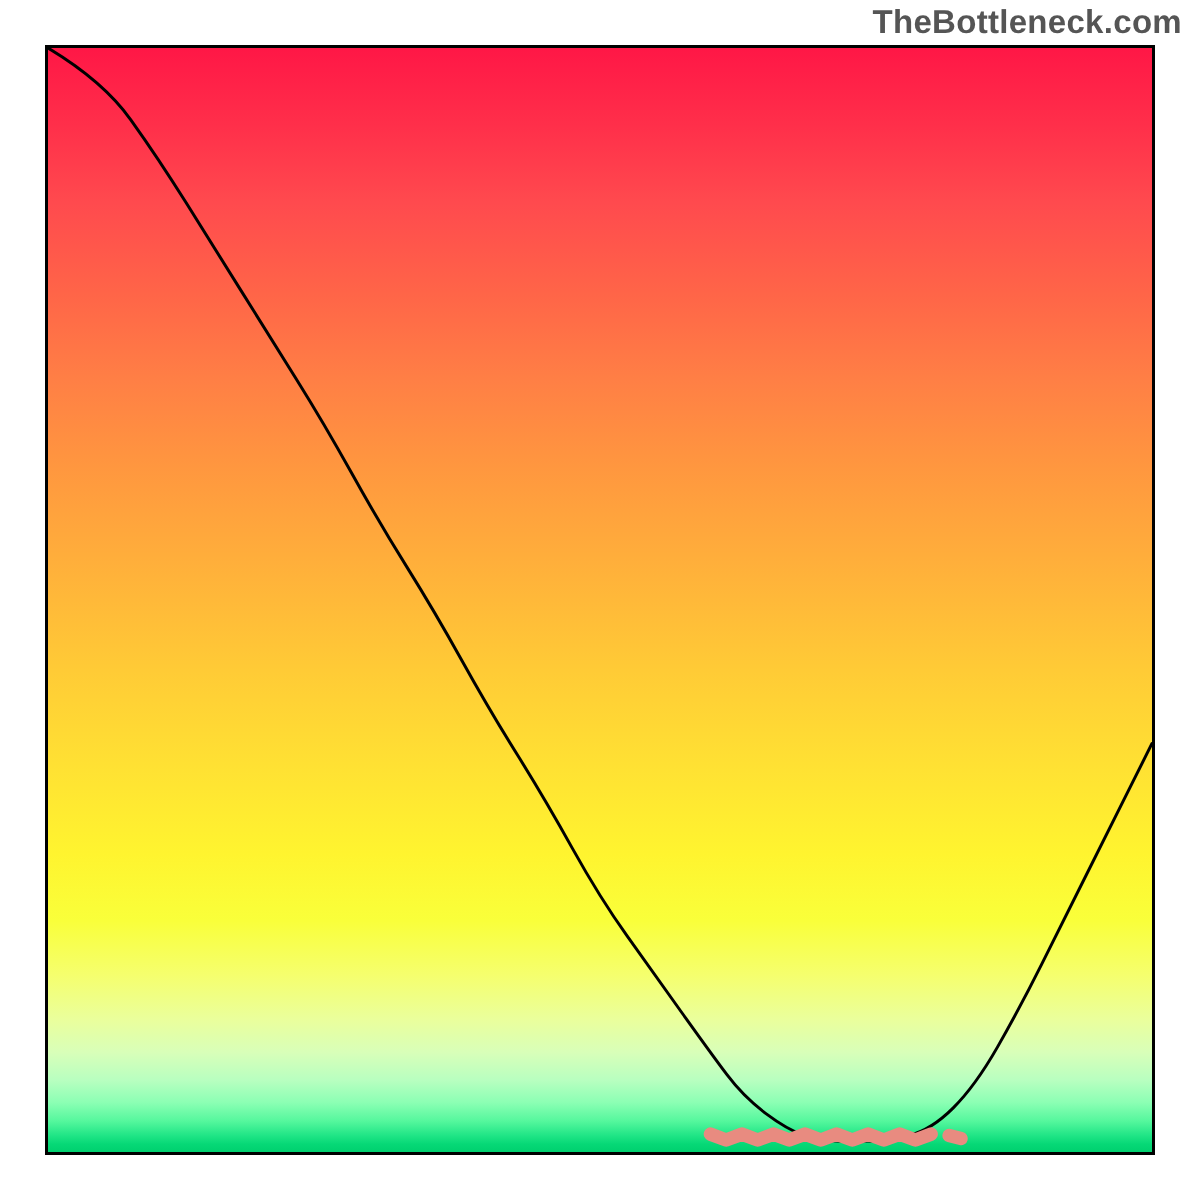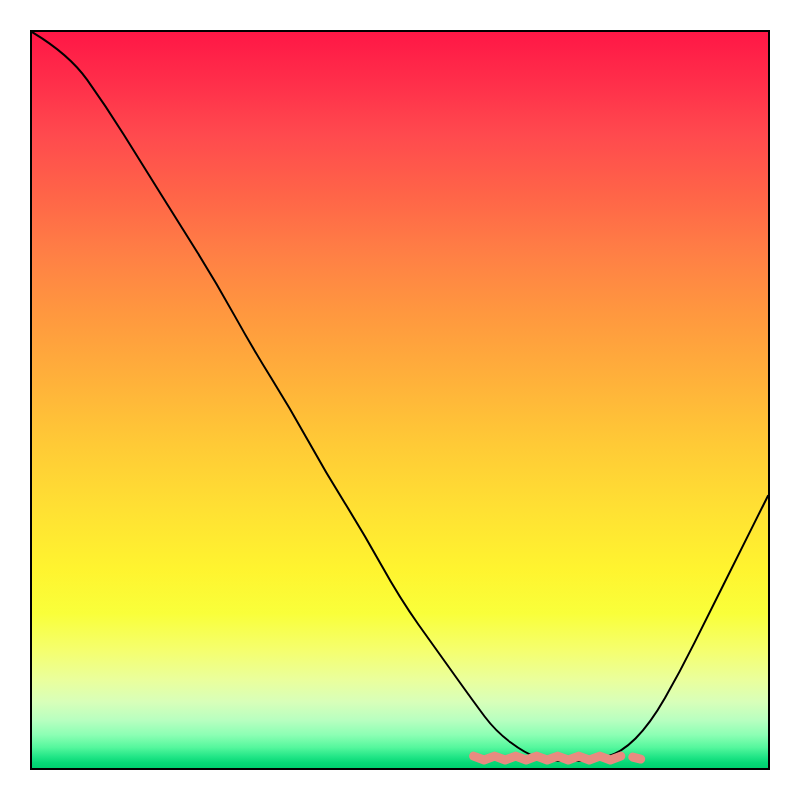--- a/index.html
+++ b/index.html
@@ -81,20 +81,21 @@
     width: 100%;
     height: 100%;
     z-index: 6;
   }
 </style>
 </head>
 <body>
 
 <div class="container">
 
+  <div class="watermark">TheBottleneck.com</div>
 
   <div class="plot-area">
     <div class="gradient"></div>
 
     <svg class="curve" viewBox="0 0 740 740" preserveAspectRatio="none">
       <path id="curvePath" fill="none" stroke="#000000" stroke-width="2.0" stroke-linecap="round" stroke-linejoin="round" d="M 0,0 Q 37,22.200000000000045 55.5,48.10000000000002 Q 74,74 92.5,103.60000000000002 Q 111,133.20000000000005 129.5,162.8 Q 148,192.39999999999998 166.5,221.99999999999997 Q 185,251.59999999999997 203.5,284.9 Q 222,318.20000000000005 240.5,347.80000000000007 Q 259,377.40000000000003 277.5,410.70000000000005 Q 296,444 314.5,473.6 Q 333,503.2 351.5,536.5 Q 370,569.8 388.5,595.7 Q 407.00000000000006,621.6 425.5,647.5 Q 444,673.4 455.1,688.2 Q 466.2,703 481,714.1 Q 495.8,725.2 506.9,728.9000000000001 Q 518,732.6 529.0999999999999,732.6 Q 540.1999999999999,732.6 551.3,732.6 Q 562.4,732.6 577.2,728.9000000000001 Q 592,725.2 606.8,710.4000000000001 Q 621.6,695.6 636.4000000000001,669.7 Q 651.2,643.8 666,614.2 Q 680.8000000000001,584.6 695.6,555 Q 710.4,525.4 725.2,495.79999999999995 T 740,466.2"></path>
     </svg>
 
     <svg class="bumps" viewBox="0 0 740 740" preserveAspectRatio="none">
       <path id="bumpsPath" fill="none" stroke="#e88b80" stroke-width="9" stroke-linecap="round" stroke-linejoin="round" d="M 444,728 L 454.57142857142856,732 L 465.14285714285717,728 L 475.7142857142857,732 L 486.2857142857143,728 L 496.8571428571429,732 L 507.42857142857144,728 L 518,732 L 528.5714285714286,728 L 539.1428571428571,732 L 549.7142857142858,728 L 560.2857142857142,732 L 570.8571428571429,728 L 581.4285714285714,732 L 592,728 M 604,729 L 612,731"></path>

